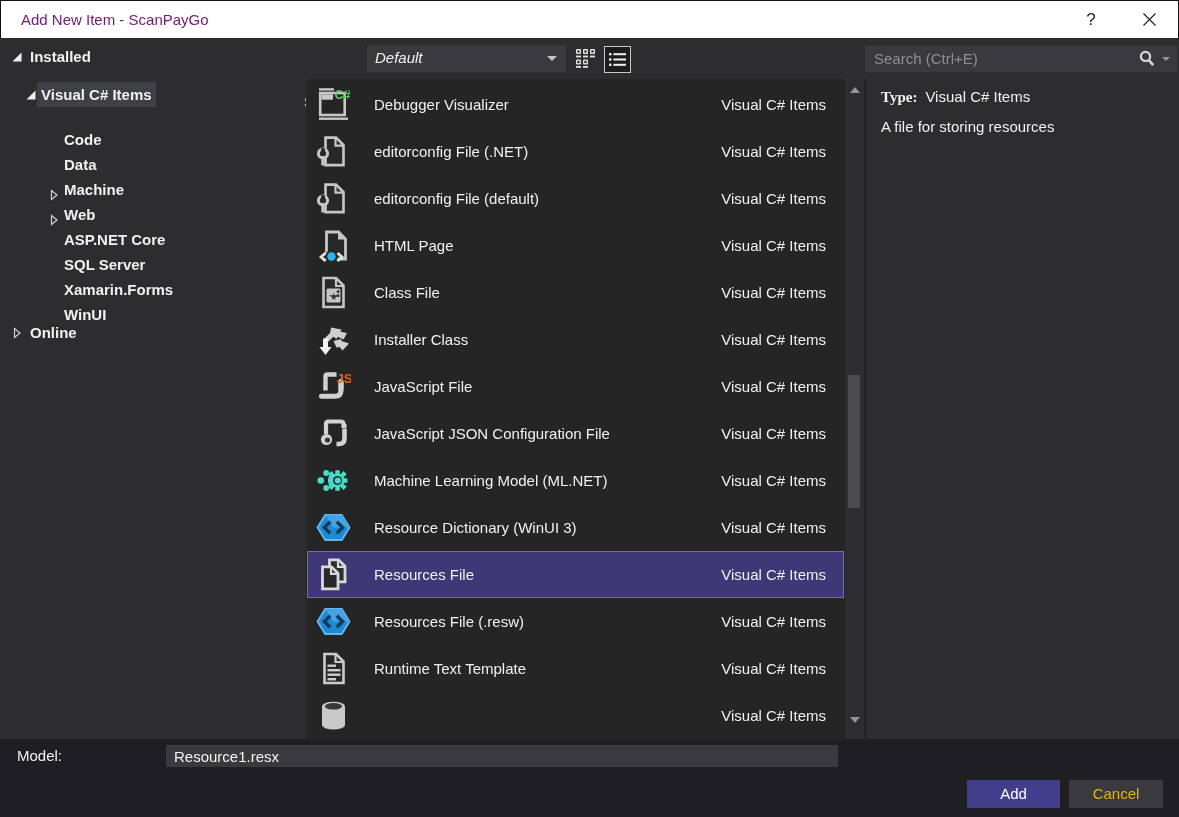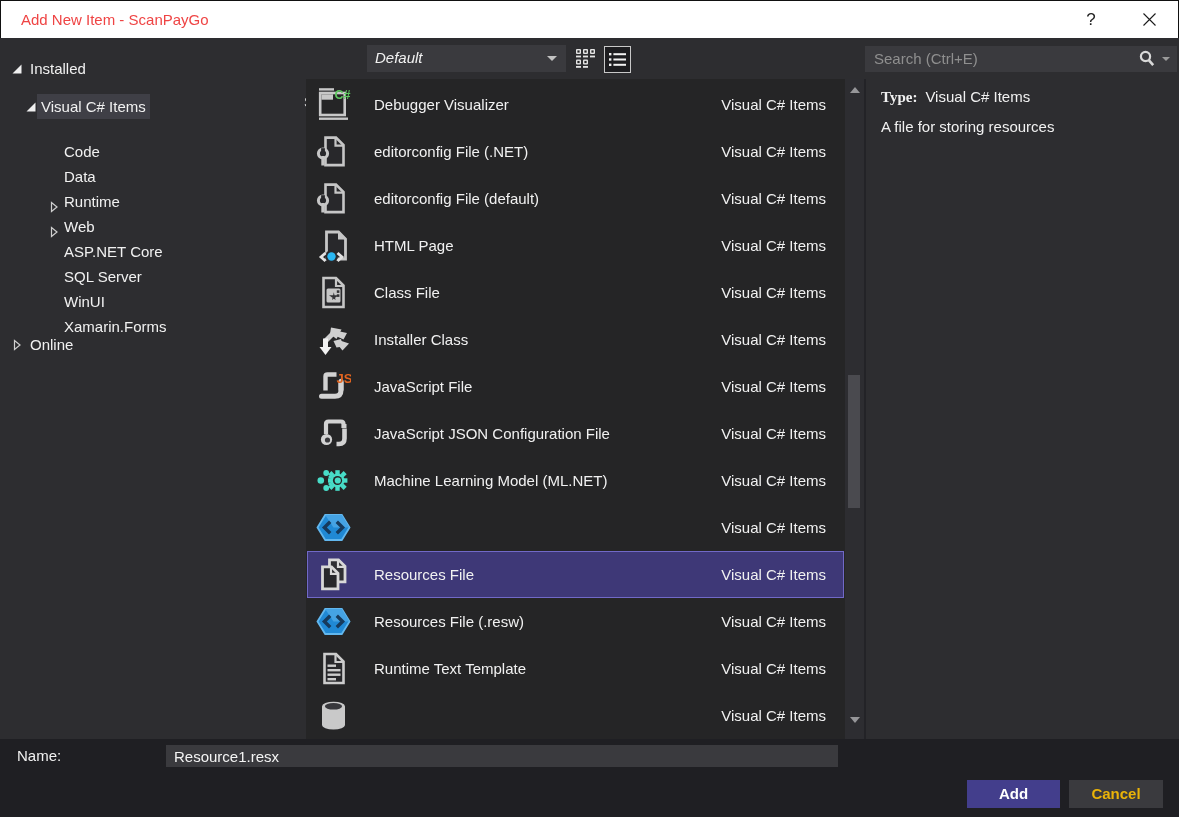--- a/index.html
+++ b/index.html
@@ -2,31 +2,31 @@
 <html><head>
 <meta charset="utf-8">
 <style>
   * { margin:0; padding:0; box-sizing:border-box; }
   html,body { width:1179px; height:817px; overflow:hidden; }
   body { font-family:"Liberation Sans", sans-serif; font-size:15px; color:#f1f1f1; background:#2d2d30; }
   .window { position:relative; width:1179px; height:817px; background:#2d2d30; box-shadow: inset 0 0 0 1px #141414; }
 
   
   .titlebar { position:absolute; left:0; top:0; width:1179px; height:38px; background:#ffffff; border-top:1px solid #111; border-left:1px solid #111; border-right:1px solid #111; }
-  .titlebar .title { position:absolute; left:20px; top:0; line-height:37px; color:#ef4444; font-size:15px; }
+  .titlebar .title { position:absolute; left:20px; top:0; line-height:37px; color:#701a75; font-size:15px; }
   .tb-btn { position:absolute; top:0; width:40px; height:37px; text-align:center; line-height:37px; color:#1b1b1b; }
   .tb-help { left:1070px; font-size:17px; color:#222; }
   .tb-close { left:1128px; }
   .tb-close svg { margin-top:11px; }
 
   
   .main { position:absolute; left:0; top:38px; width:1179px; height:701px; background:#2d2d30; }
 
   
-  .tree { position:absolute; left:1px; top:18px; width:305px; }
+  .tree { position:absolute; left:1px; top:6px; width:305px;font-weight:bold; }
   .tree-item { position:relative; height:25px; line-height:25px; white-space:nowrap; }
   .tree-item.group-gap { margin-top:13px; }
   .tree-glyph { position:absolute; top:7px; width:12px; height:12px; }
   .tree-glyph svg { display:block; }
   .lvl0 .tree-glyph { left:10px; } .lvl0 .tlabel { margin-left:29px; }
   .lvl1 .tree-glyph { left:24px; } .lvl1 .tlabel { margin-left:40px; }
   .lvl2 .tree-glyph { left:47px; } .lvl2 .tlabel { margin-left:63px;margin-top:20px; }
   .tlabel { display:inline-block; }
   .tree-item.selected .tlabel { background:#3f3f46; padding:0 4px; margin-left:36px; }
 
@@ -68,21 +68,21 @@
   .info { position:absolute; left:881px; top:50px; width:290px; }
   .info .line1 { position:absolute; left:0; top:0; }
   .info .line1 b { font-weight:bold;font-family:Liberation Serif, serif; }
   .info .line1 .tv { margin-left:8px; }
   .info .line2 { position:absolute; left:0; top:30px; }
 
   
   .footer { position:absolute; left:0; top:739px; width:1179px; height:78px; background:#1f1f23; }
   .footer .name-label { position:absolute; left:17px; top:6px; height:22px; line-height:22px; }
   .footer .name-input { position:absolute; left:166px; top:6px; width:672px; height:22px; background:#3a3a3e; border:0; outline:0; color:#f4f4f4; font-family:"Liberation Sans",sans-serif; font-size:15px; padding:0 8px; }
-  .btn { position:absolute; top:41px; height:28px; border:0; font-family:"Liberation Sans",sans-serif; font-size:15px; text-align:center; line-height:28px;font-weight:bold; }
+  .btn { position:absolute; top:41px; height:28px; border:0; font-family:"Liberation Sans",sans-serif; font-size:15px; text-align:center; line-height:28px; }
   .btn-add { left:967px; width:93px; background:#433e8c; color:#ffffff; }
   .btn-cancel { left:1069px; width:94px; background:#3a3a3e; color:#eab308; }
 </style>
 </head>
 <body>
 
 <div class="window">
 
   <div class="titlebar">
     <span class="title">Add New Item - ScanPayGo</span>
@@ -100,34 +100,34 @@
               <polygon points="10.5,1.5 10.5,10.5 1.5,10.5" fill="#f0f0f0"></polygon>
             </svg>
           </span><span class="tlabel">Installed</span></div>
         <div class="tree-item lvl1 selected group-gap"><span class="tree-glyph">
             <svg width="12" height="12" viewBox="0 0 12 12">
               <polygon points="10.5,1.5 10.5,10.5 1.5,10.5" fill="#f0f0f0"></polygon>
             </svg>
           </span><span class="tlabel">Visual C# Items</span></div>
         <div class="tree-item lvl2"><span class="tree-glyph"></span><span class="tlabel">Code</span></div>
         <div class="tree-item lvl2"><span class="tree-glyph"></span><span class="tlabel">Data</span></div>
-        <div class="tree-item lvl2"><span class="tree-glyph"></span><span class="tlabel">Runtime</span></div>
+        <div class="tree-item lvl2"><span class="tree-glyph"></span><span class="tlabel">Machine</span></div>
         <div class="tree-item lvl2"><span class="tree-glyph">
             <svg width="12" height="12" viewBox="0 0 12 12">
               <polygon points="3.5,1.5 3.5,10.5 9,6" fill="none" stroke="#cfcfcf" stroke-width="1.2"></polygon>
             </svg>
           </span><span class="tlabel">Web</span></div>
         <div class="tree-item lvl2"><span class="tree-glyph">
             <svg width="12" height="12" viewBox="0 0 12 12">
               <polygon points="3.5,1.5 3.5,10.5 9,6" fill="none" stroke="#cfcfcf" stroke-width="1.2"></polygon>
             </svg>
           </span><span class="tlabel">ASP.NET Core</span></div>
         <div class="tree-item lvl2"><span class="tree-glyph"></span><span class="tlabel">SQL Server</span></div>
+        <div class="tree-item lvl2"><span class="tree-glyph"></span><span class="tlabel">Xamarin.Forms</span></div>
         <div class="tree-item lvl2"><span class="tree-glyph"></span><span class="tlabel">WinUI</span></div>
-        <div class="tree-item lvl2"><span class="tree-glyph"></span><span class="tlabel">Xamarin.Forms</span></div>
         <div class="tree-item lvl0 group-gap"><span class="tree-glyph">
             <svg width="12" height="12" viewBox="0 0 12 12">
               <polygon points="3.5,1.5 3.5,10.5 9,6" fill="none" stroke="#cfcfcf" stroke-width="1.2"></polygon>
             </svg>
           </span><span class="tlabel">Online</span></div>
       </div>
 
     <span class="sortby-label">Sort by:</span>
     <div class="combo">
       <span class="cvalue">Default</span>
@@ -315,20 +315,21 @@
           </div>
           <div class="row">
             <span class="ricon">
               <svg width="35" height="35" viewBox="0 0 35 35">
                 <polygon points="9.2,5 25.8,5 33.5,17.5 25.8,30 9.2,30 1.5,17.5" fill="#2089d5" stroke="#62b7ee" stroke-width="1.8"></polygon>
                 <polygon points="9.2,5 25.8,5 33.5,17.5 17.5,17.5" fill="#45a3e4"></polygon>
                 <path d="M14.2 11.8 l-5.8 5.7 5.8 5.7" fill="none" stroke="#173a5c" stroke-width="3.4"></path>
                 <path d="M20.8 11.8 l5.8 5.7 -5.8 5.7" fill="none" stroke="#173a5c" stroke-width="3.4"></path>
               </svg>
             </span>
+            <span class="rname">Resource Dictionary (WinUI 3)</span>
             <span class="rcat">Visual C# Items</span>
           </div>
           <div class="row selected">
             <span class="ricon">
               <svg width="35" height="35" viewBox="0 0 35 35">
                 <path d="M13.5 2.8 h9 l6.5 6.5 v15.5 h-15.5 z" fill="#2f2f33" stroke="#d8d8d8" stroke-width="2.8"></path>
                 <path d="M22 2.8 l0 7 7 0" fill="none" stroke="#d8d8d8" stroke-width="2.2"></path>
                 <path d="M6.5 9.8 h9 l6.5 6.5 v15.5 h-15.5 z" fill="#28282b" stroke="#d8d8d8" stroke-width="2.8"></path>
                 <path d="M15 9.8 l0 7 7 0" fill="none" stroke="#d8d8d8" stroke-width="2.2"></path>
               </svg>
@@ -386,19 +387,19 @@
     <div class="info">
       <div class="line1">
         <b>Type:</b><span class="tv">Visual C# Items</span>
       </div>
       <div class="line2">A file for storing resources</div>
     </div>
 
   </div>
 
   <div class="footer">
-    <span class="name-label">Name:</span>
+    <span class="name-label">Model:</span>
     <input class="name-input" type="text" value="Resource1.resx" style="">
     <span class="btn btn-add">Add</span>
     <span class="btn btn-cancel">Cancel</span>
   </div>
 
 </div>
 
 </body></html>

